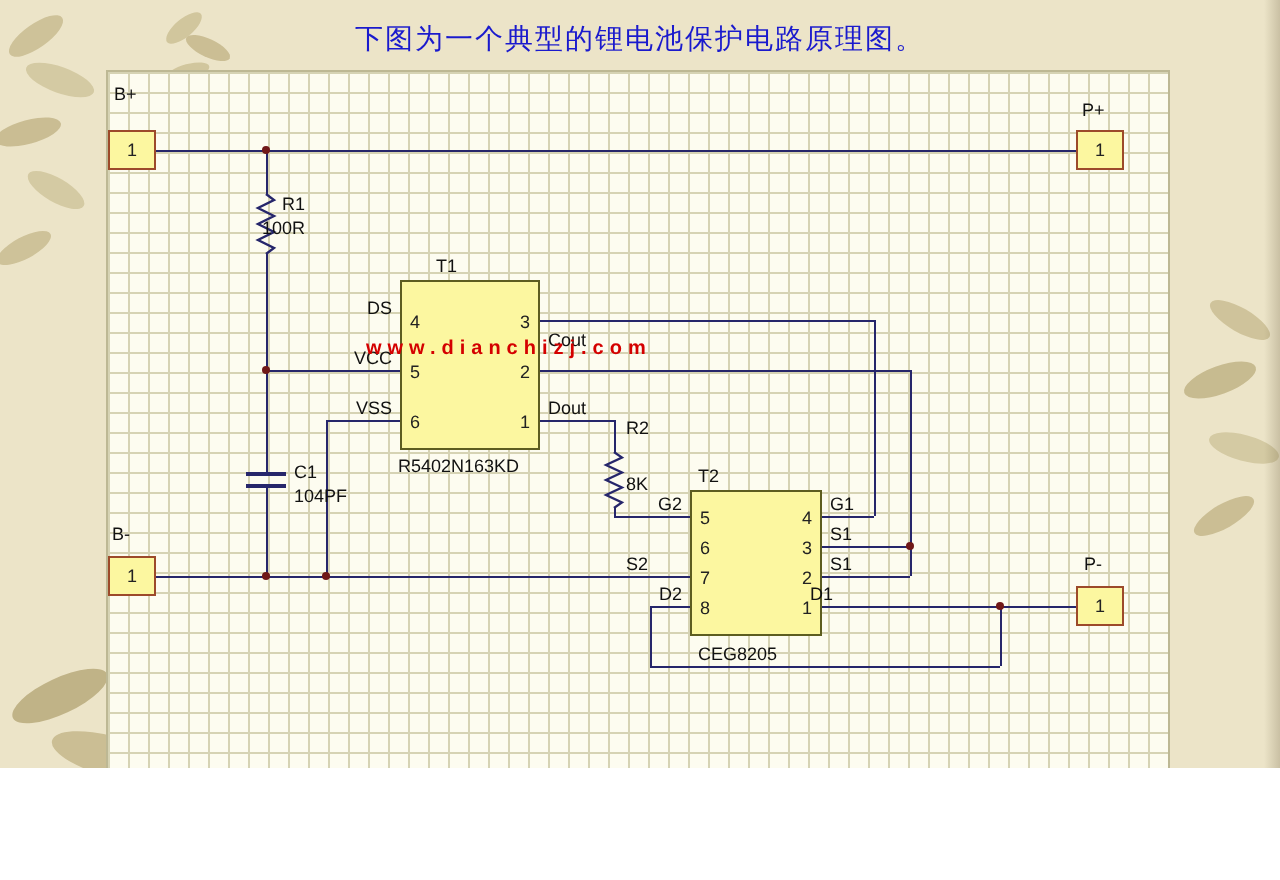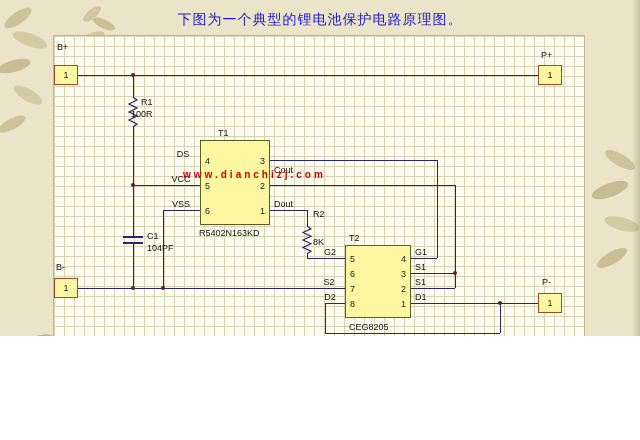--- a/index.html
+++ b/index.html
@@ -1,37 +1,37 @@
 <!DOCTYPE html>
 <html style="--page-bg: #ece4c8; --sheet-bg: #fdfcf0; --grid-line: #d6d3b4; --wire: #26266b; --chip-fill: #fcf7a0; --chip-border: #5d5d20; --port-border: #9c4a2a; --title-color: #1a1acd; --watermark-color: #d40000; --junction: #701818; --text-color: #111111;"><head>
 <meta charset="utf-8">
 <style>
   * { margin:0; padding:0; box-sizing:border-box; }
   html,body { width:640px; height:440px; overflow:hidden; }
   body { font-family:"Liberation Sans", sans-serif; }
-  .stage { position:relative; width:640px; height:336px; background:var(--page-bg,#ece4c8); overflow:hidden; }
+  .stage { position:relative; width:640px; height:384px; background:var(--page-bg,#ece4c8); overflow:hidden; }
   .title { position:absolute; left:0; right:0; top:11px; text-align:center; font-size:14px;
            color:var(--title-color,#1a1acd); letter-spacing:1px; }
   .sheet { position:absolute; left:53px; top:35px; width:532px; height:354px;
            background-color:var(--sheet-bg,#fdfcf0);
            border:1px solid #bdb894;
            background-image:linear-gradient(var(--grid-line,#d6d3b4) 1px, transparent 1px),
                             linear-gradient(90deg, var(--grid-line,#d6d3b4) 1px, transparent 1px);
            background-size:10px 10px; }
   .wire-h,.wire-v { position:absolute; background:var(--wire,#26266b); }
   .wire-h { height:1px; }
   .wire-v { width:1px; }
   .dot { position:absolute; width:4px; height:4px; border-radius:50%; background:var(--junction,#701818); }
   .port-box { position:absolute; width:24px; height:20px; background:var(--chip-fill,#fcf7a0);
               border:1px solid var(--port-border,#9c4a2a); display:flex; align-items:center;
               justify-content:center; font-size:9px; color:#222; }
   .chip { position:absolute; background:var(--chip-fill,#fcf7a0); border:1px solid var(--chip-border,#5d5d20); }
   .pn { position:absolute; font-size:9px; color:#222; line-height:10px; }
   .lbl { position:absolute; font-size:9px; color:var(--text-color,#111); line-height:11px; white-space:nowrap; }
-  .lbl.r { text-align:center; }
+  .lbl.r { text-align:right; }
   .watermark { position:absolute; left:183px; top:169px; font-size:10px; font-weight:bold;
                letter-spacing:3px; color:var(--watermark-color,#d40000); white-space:nowrap; }
   .resistor { position:absolute; }
   .plate { position:absolute; width:20px; height:2px; background:var(--wire,#26266b); }
   .foliage { position:absolute; pointer-events:none; opacity:.8; }
   .smudge { position:absolute; left:596px; top:398px; width:44px; height:40px;
             background:radial-gradient(closest-side, rgba(60,50,28,.5), rgba(60,50,28,0)); }
   .edge-bottom { position:absolute; left:0; top:429px; width:640px; height:11px;
                  background:linear-gradient(rgba(80,66,36,0), rgba(80,66,36,.45)); }
   .edge-right { position:absolute; left:632px; top:0; width:8px; height:440px;
@@ -166,26 +166,26 @@
     <span class="pn" style="left:4px;top:8px">5</span>
     <span class="pn" style="left:4px;top:23px">6</span>
     <span class="pn" style="left:4px;top:38px">7</span>
     <span class="pn" style="left:4px;top:53px">8</span>
     <span class="pn" style="right:4px;top:8px">4</span>
     <span class="pn" style="right:4px;top:23px">3</span>
     <span class="pn" style="right:4px;top:38px">2</span>
     <span class="pn" style="right:4px;top:53px">1</span>
   </div>
   <div class="lbl r" style="left:319px;top:247px;width:22px">G2</div>
-  <div class="lbl r" style="left:318px;top:277px;width:22px">S2</div>
+  <div class="lbl r" style="left:302px;top:277px;width:22px">S2</div>
   <div class="lbl r" style="left:319px;top:292px;width:22px">D2</div>
   <div class="lbl" style="left:415px;top:247px">G1</div>
   <div class="lbl" style="left:415px;top:262px">S1</div>
   <div class="lbl" style="left:415px;top:277px">S1</div>
-  <div class="lbl" style="left:415px;top:292px">D1</div>
+  <div class="lbl" style="left:405px;top:292px">D1</div>
   <div class="lbl" style="left:349px;top:322px">CEG8205</div>
 
   <div class="watermark">www.dianchizj.com</div>
 
   <div class="smudge"></div>
   <div class="edge-bottom"></div>
   <div class="edge-right"></div>
 </div>
 
 </body></html>

